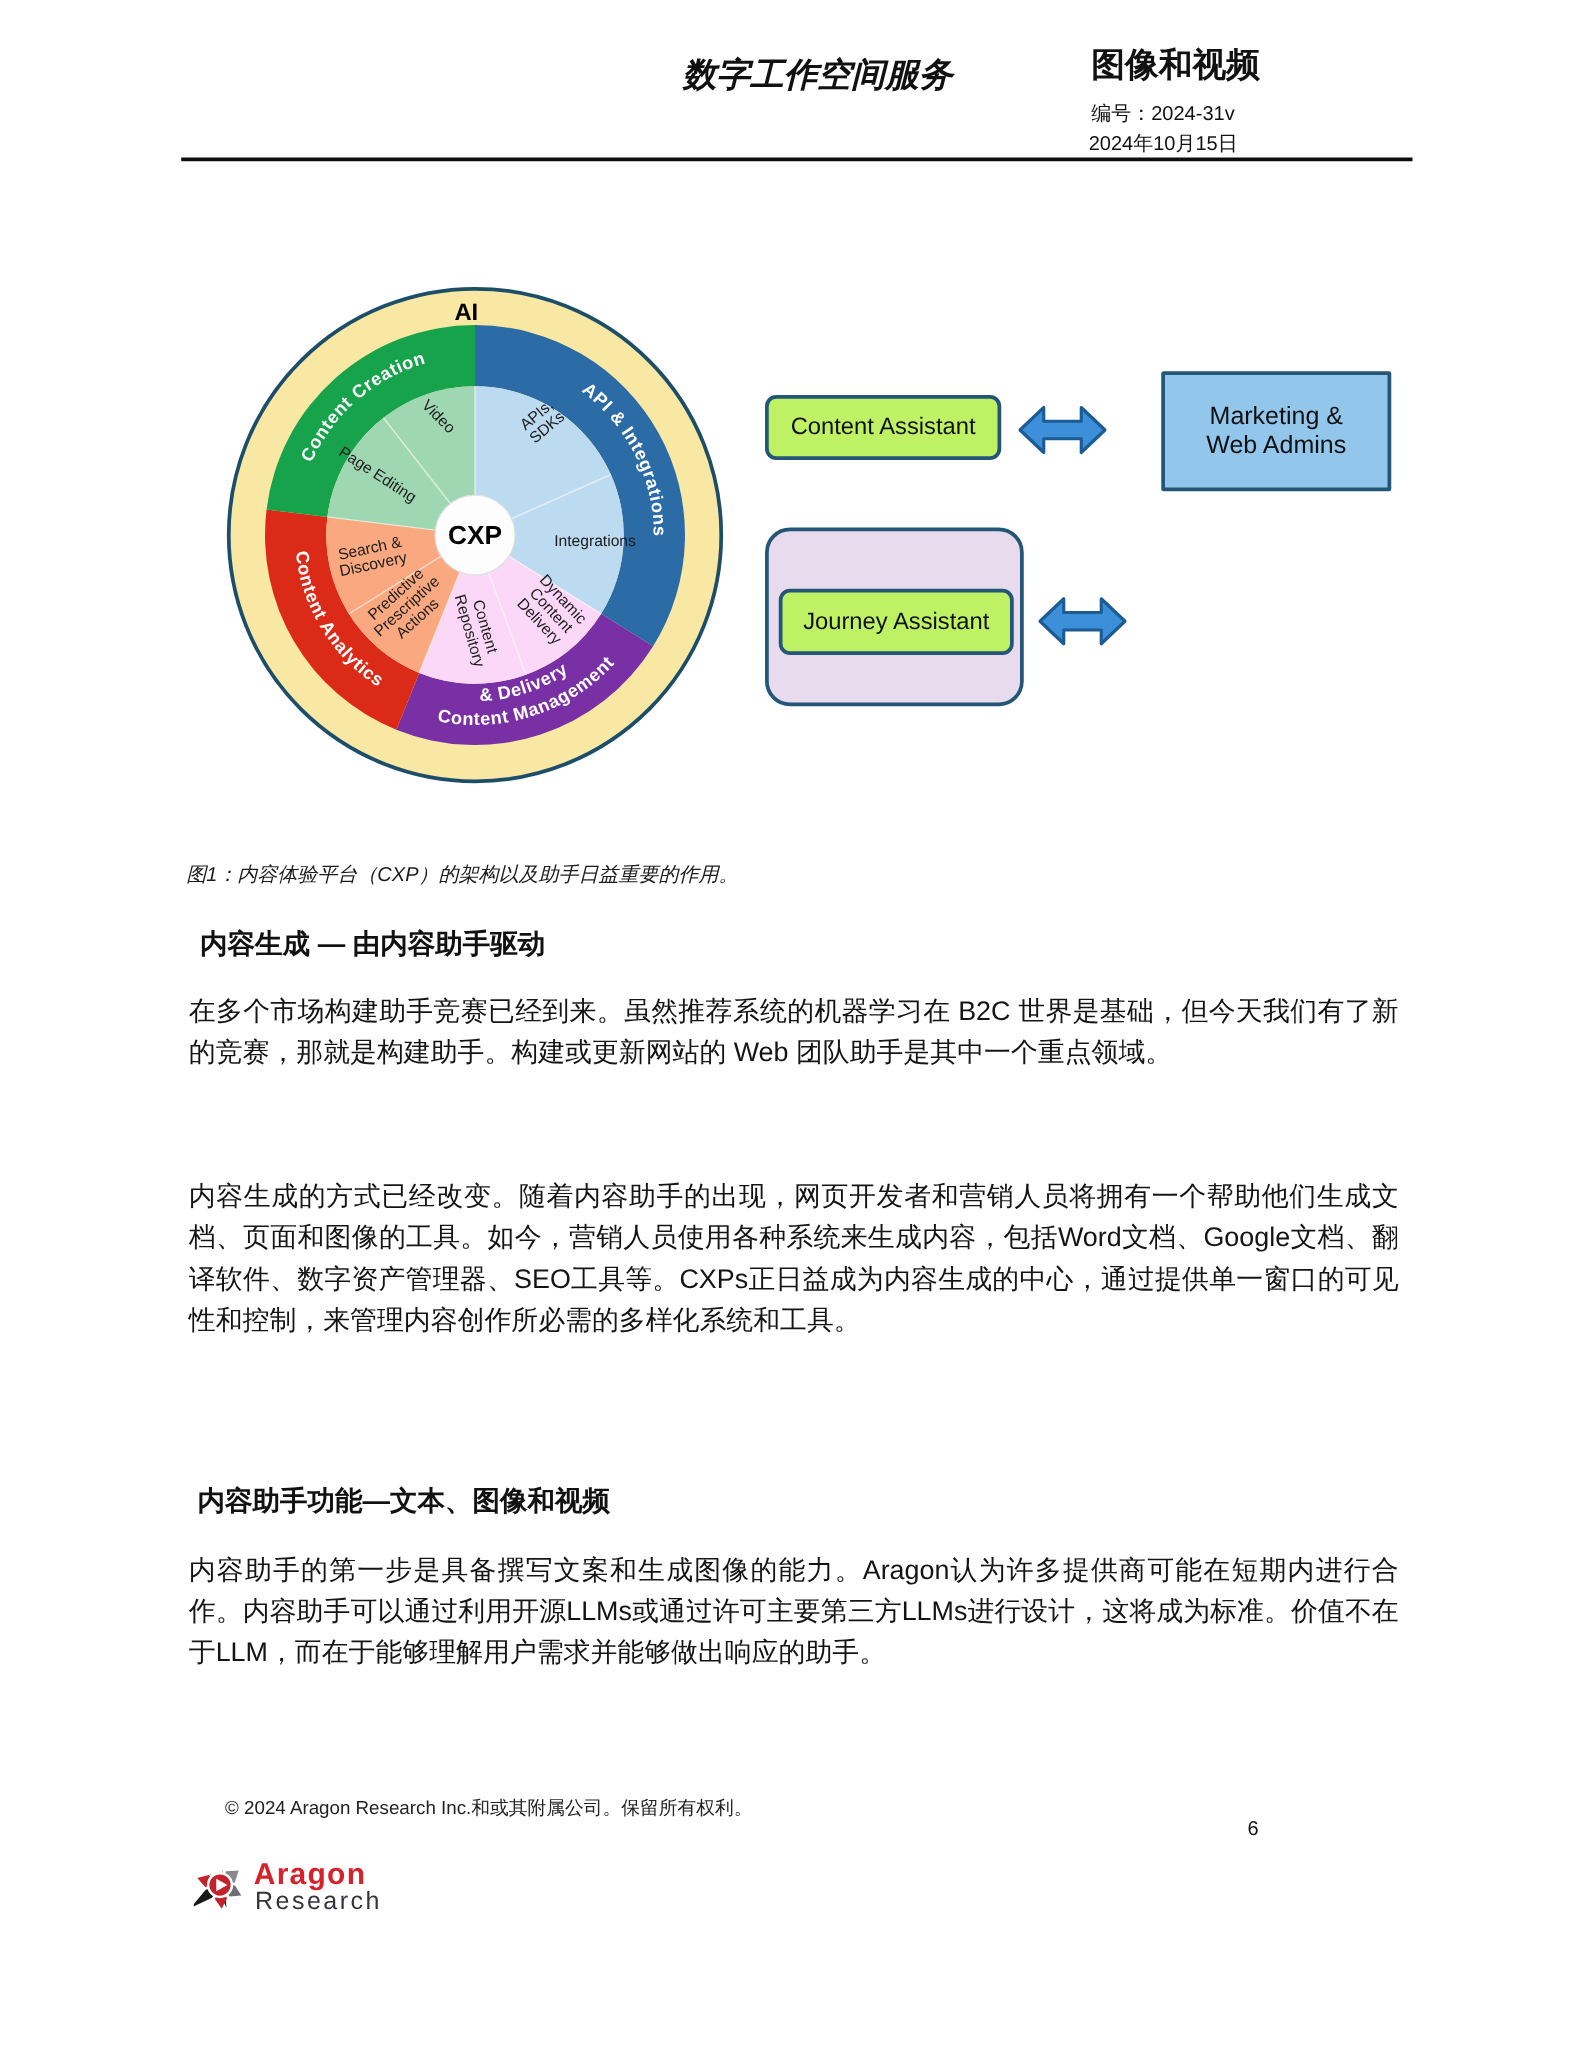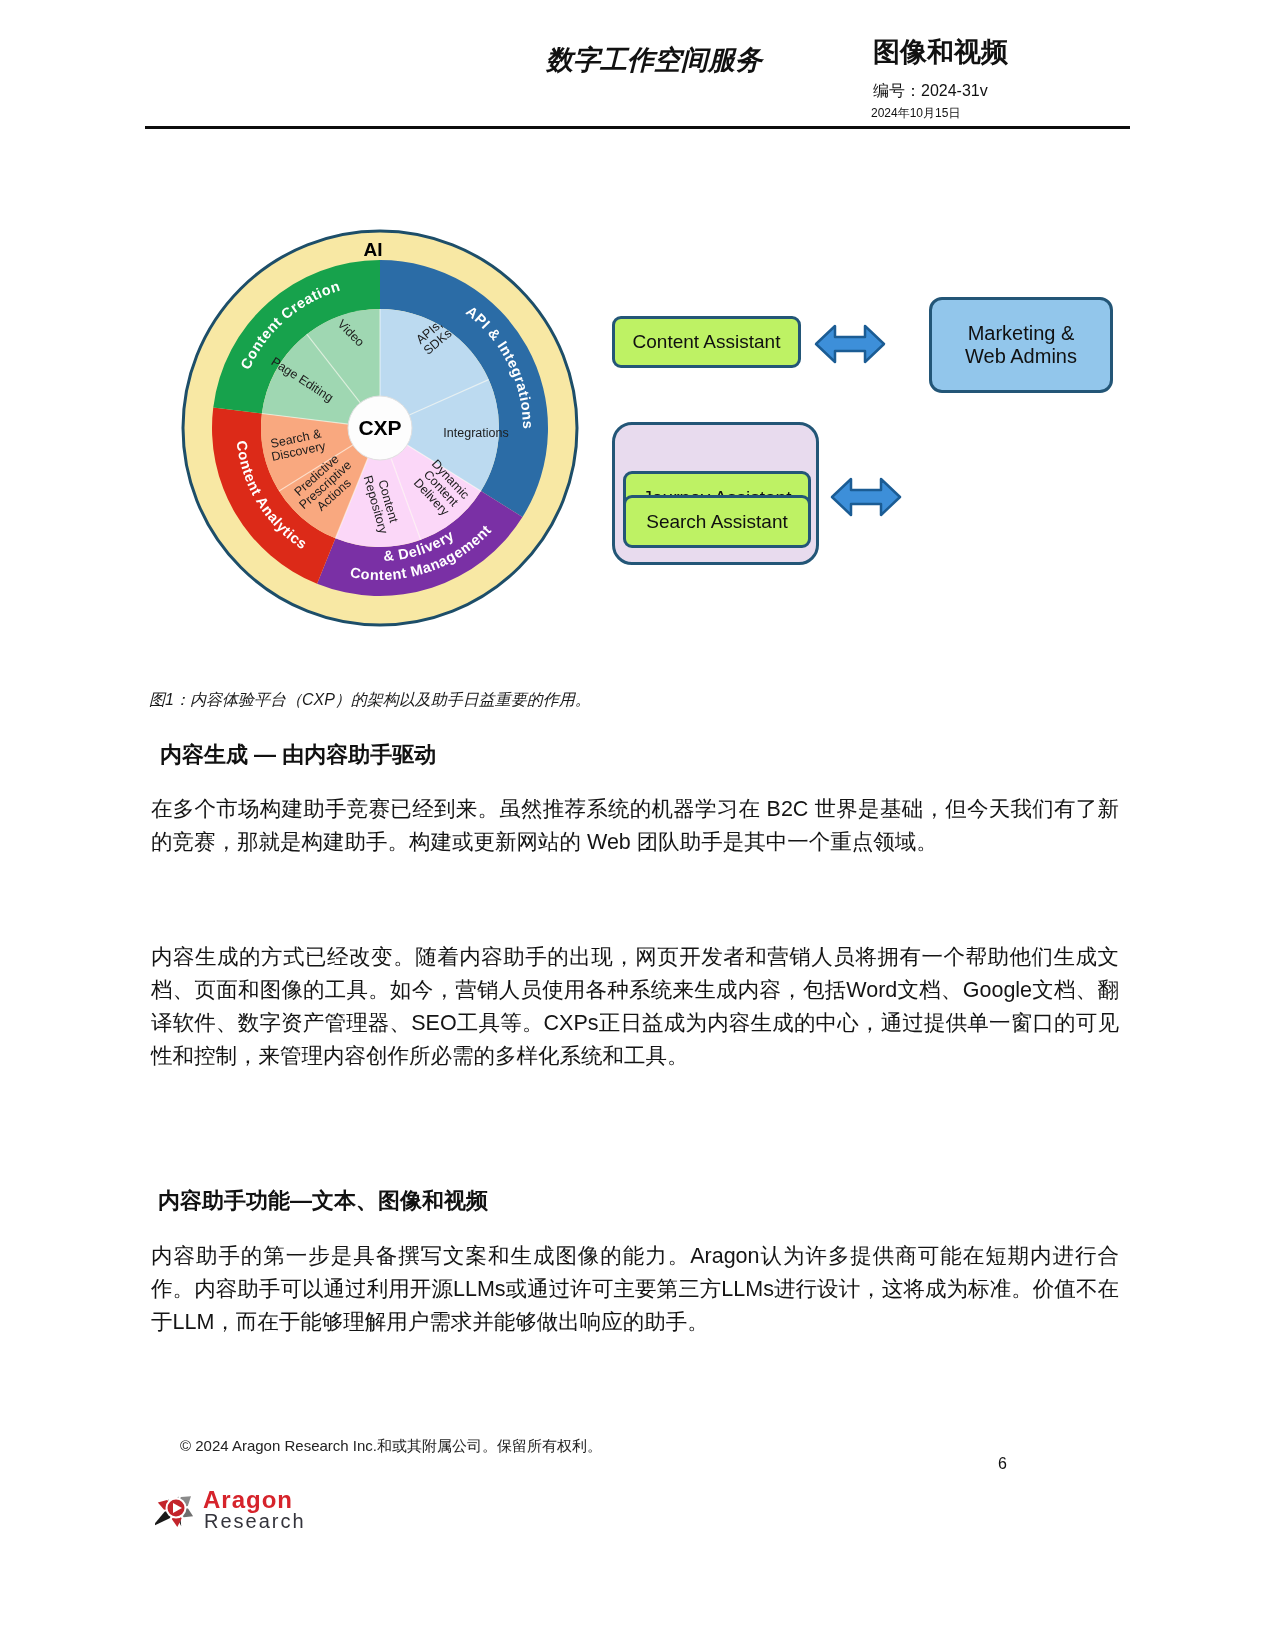--- a/index.html
+++ b/index.html
@@ -3,27 +3,27 @@
 <meta charset="utf-8">
 <style>
   html,body{margin:0;padding:0;background:#e8e8e8;}
   .page{position:relative;width:1275px;height:1650px;background:#ffffff;margin:0 auto;
         font-family:"Liberation Sans",sans-serif;color:#111;overflow:hidden;}
   .abs{position:absolute;}
   
   .hdr-category{left:546px;top:42px;font-size:27px;font-weight:bold;font-style:italic;font-family:Liberation Serif, serif;}
   .hdr-doctype{left:873px;top:34px;font-size:27px;font-weight:bold;}
   .hdr-number{left:873px;top:81px;font-size:16px;}
-  .hdr-date{left:871px;top:105px;font-size:12px;}
+  .hdr-date{left:871px;top:105px;font-size:16px;}
   .hdr-rule{left:145px;top:126px;width:985px;height:3px;background:#0d0d0d;}
   
   .ybox{background:#bef264;border:3px solid #235677;border-radius:9px;
         display:flex;align-items:center;justify-content:center;
         font-size:19px;color:#101010;}
-  .bluebox{background:#92C6EB;border:3px solid #235677;border-radius:13px;
+  .bluebox{background:#92C6EB;border:3px solid #235677;border-radius:2px;
         display:flex;align-items:center;justify-content:center;text-align:center;
         font-size:20px;color:#101010;}
   .lavender{background:#E8DBEE;border:3px solid #235677;border-radius:20px;}
   .caption{left:149px;top:690px;font-size:16px;font-style:italic;color:#1a1a1a;}
   .h1{left:160px;top:740px;font-size:22px;font-weight:bold;}
   .h2{left:158px;top:1186px;font-size:22px;font-weight:bold;}
   .para{width:968px;font-size:21.5px;line-height:33px;color:#141414;text-align:justify;}
   .p1{left:151px;top:793px;}
   .p2{left:151px;top:941px;}
   .p3{left:151px;top:1240px;}
@@ -96,21 +96,20 @@
   <svg class="abs" style="left:814px;top:321px;" width="72" height="46" viewBox="0 0 72 46">
     <polygon points="2,23 21,5 21,16 51,16 51,5 70,23 51,41 51,30 21,30 21,41" fill="#3D8FD9" stroke="#1B5C94" stroke-width="2.5" stroke-linejoin="round"></polygon>
   </svg>
 
   <div class="abs bluebox" style="left:929px;top:297px;width:178px;height:90px;">
     <div style="width:132px;">Marketing &amp; Web Admins</div>
   </div>
 
   <div class="abs lavender" style="left:612px;top:422px;width:201px;height:137px;"></div>
   <div class="abs ybox" style="left:623px;top:442px;width:182px;height:47px;margin-top:29px;">Journey Assistant</div>
-  <div class="abs ybox" style="left:623px;top:495px;width:182px;height:47px;">Search Assistant</div>
 
   <svg class="abs" style="left:830px;top:474px;" width="72" height="46" viewBox="0 0 72 46">
     <polygon points="2,23 21,5 21,16 51,16 51,5 70,23 51,41 51,30 21,30 21,41" fill="#3D8FD9" stroke="#1B5C94" stroke-width="2.5" stroke-linejoin="round"></polygon>
   </svg>
 
 
   <div class="abs caption">图1：内容体验平台（CXP）的架构以及助手日益重要的作用。</div>
 
   <div class="abs h1">内容生成 — 由内容助手驱动</div>
   <div class="abs para p1">在多个市场构建助手竞赛已经到来。虽然推荐系统的机器学习在 B2C 世界是基础，但今天我们有了新的竞赛，那就是构建助手。构建或更新网站的 Web 团队助手是其中一个重点领域。</div>

